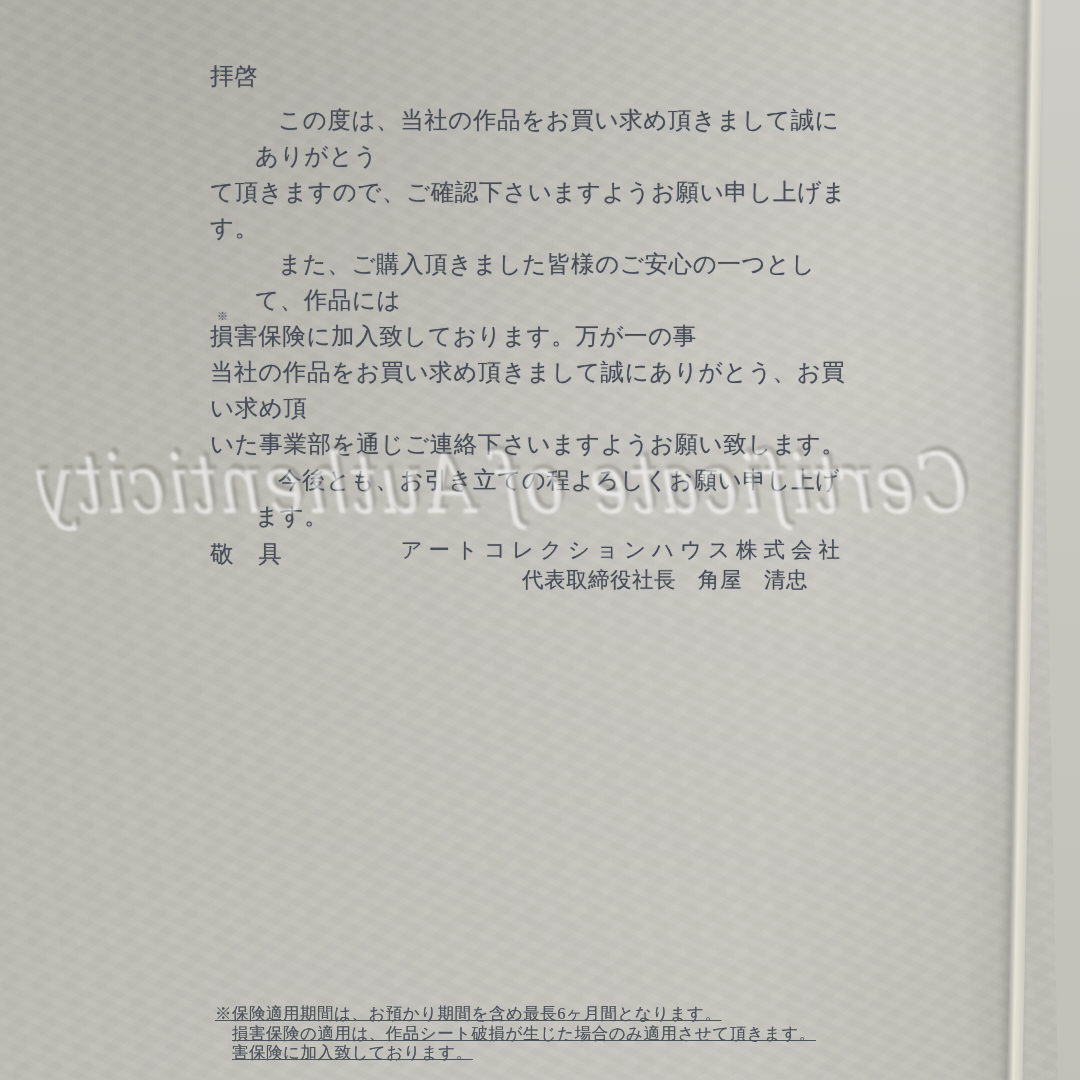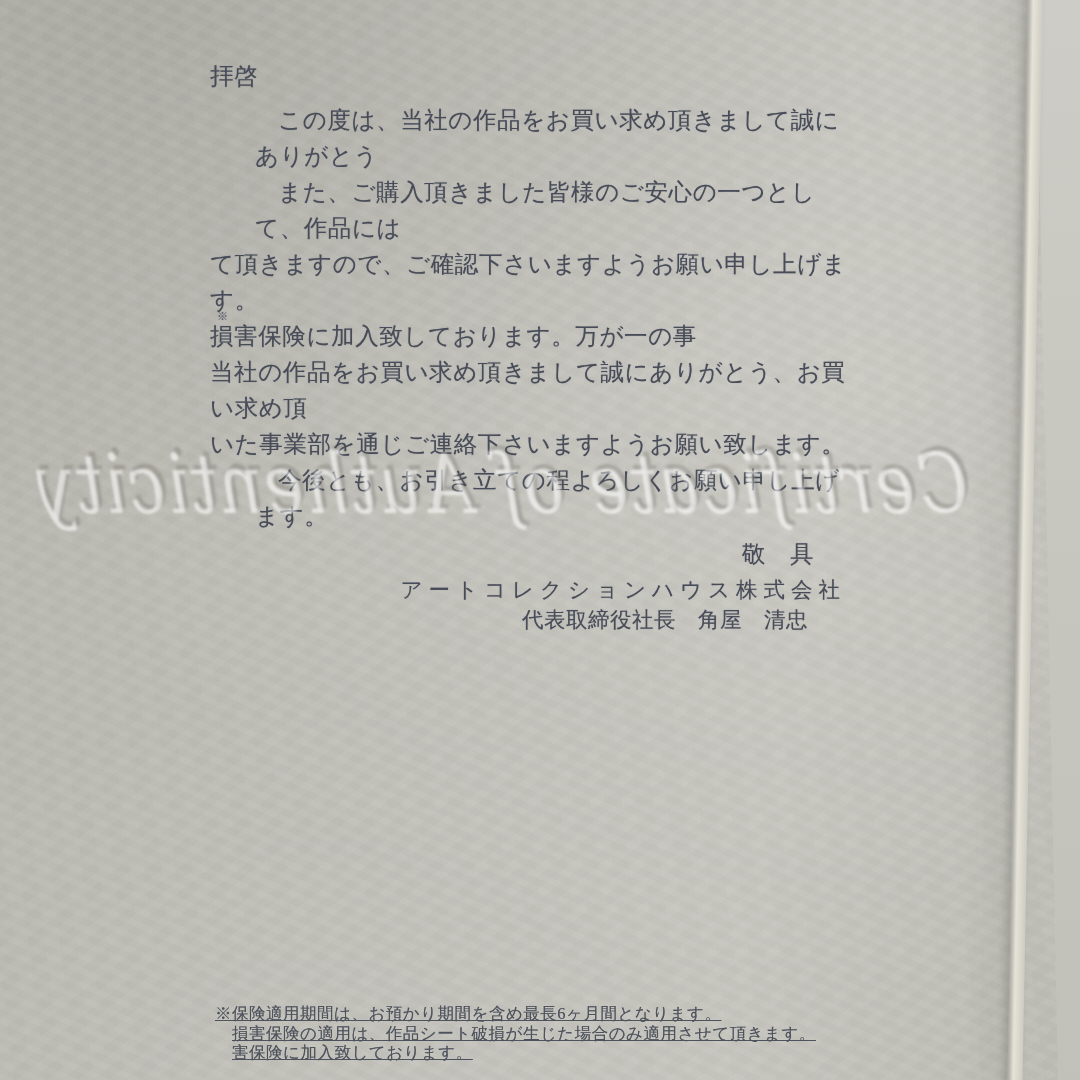--- a/index.html
+++ b/index.html
@@ -43,21 +43,21 @@
     box-shadow:-5px 0 7px rgba(70,70,64,.22),-20px 0 28px rgba(70,70,64,.10);
   }
   
   .letter-body{
     position:absolute;left:210px;top:58px;width:650px;
     font-size:23.5px;line-height:36px;letter-spacing:.6px;
     color:#474c58;text-shadow:0 0 1px rgba(71,76,88,.45);
   }
   .salutation{margin-bottom:8px;}
   .indent{text-indent:23px;margin-left:45px;}
-  .closing{text-align:right;padding-right:46px;margin-top:2px;}
+  .closing{padding-right:46px;margin-top:2px;}
   .marked{position:relative;}
   .refmark{
     position:absolute;top:-12px;left:7px;font-size:11px;line-height:1;
     letter-spacing:0;color:#565b66;
   }
   
   .watermark{
     position:absolute;left:72px;top:420px;width:862px;height:122px;
     display:flex;align-items:center;justify-content:center;pointer-events:none;
   }
@@ -68,21 +68,21 @@
     transform:scale(-0.82,1);
     color:transparent;
     text-shadow:2px 3px 3px rgba(255,255,255,0.62), -2px -2px 3px rgba(92,91,84,0.28);
   }
   
   .signature{
     position:absolute;right:222px;top:536px;text-align:right;
     font-size:21.5px;line-height:29.5px;letter-spacing:.5px;
     color:#474c58;text-shadow:0 0 1px rgba(71,76,88,.4);
   }
-  .sig-company{letter-spacing:6px;margin-right:12px;margin-top:40px;}
+  .sig-company{letter-spacing:6px;margin-right:12px;}
   .sig-rep{margin-right:50px;}
   
   .footnote{
     position:absolute;left:215px;top:1004px;
     font-size:16.5px;line-height:19.5px;letter-spacing:.5px;
     color:#4d525c;text-shadow:0 0 .6px rgba(77,82,92,.55);text-decoration:underline;
   }
   .fn-indent{padding-left:17px;}
 </style>
 </head>
@@ -91,22 +91,22 @@
 <div class="photo">
 
   <div class="under-sheet"></div>
 
   <div class="main-sheet">
     <div class="texture"></div>
 
     <div class="letter-body">
       <div class="salutation">拝啓</div>
       <div class="line indent">この度は、当社の作品をお買い求め頂きまして誠にありがとう</div>
+      <div class="line">て頂きますので、ご確認下さいますようお願い申し上げます。</div>
       <div class="line indent">また、ご購入頂きました皆様のご安心の一つとして、作品には</div>
-      <div class="line">て頂きますので、ご確認下さいますようお願い申し上げます。</div>
       <div class="line"><span class="marked"><span class="refmark">※</span><span>損</span></span><span>害保険に加入致しております。万が一の事</span></div>
       <div class="line">当社の作品をお買い求め頂きまして誠にありがとう、お買い求め頂</div>
       <div class="line">いた事業部を通じご連絡下さいますようお願い致します。</div>
       <div class="line indent">今後とも、お引き立ての程よろしくお願い申し上げます。</div>
       <div class="closing">敬　具</div>
     </div>
 
     <div class="watermark">
       <span class="wm-text">Certificate of Authenticity</span>
     </div>

